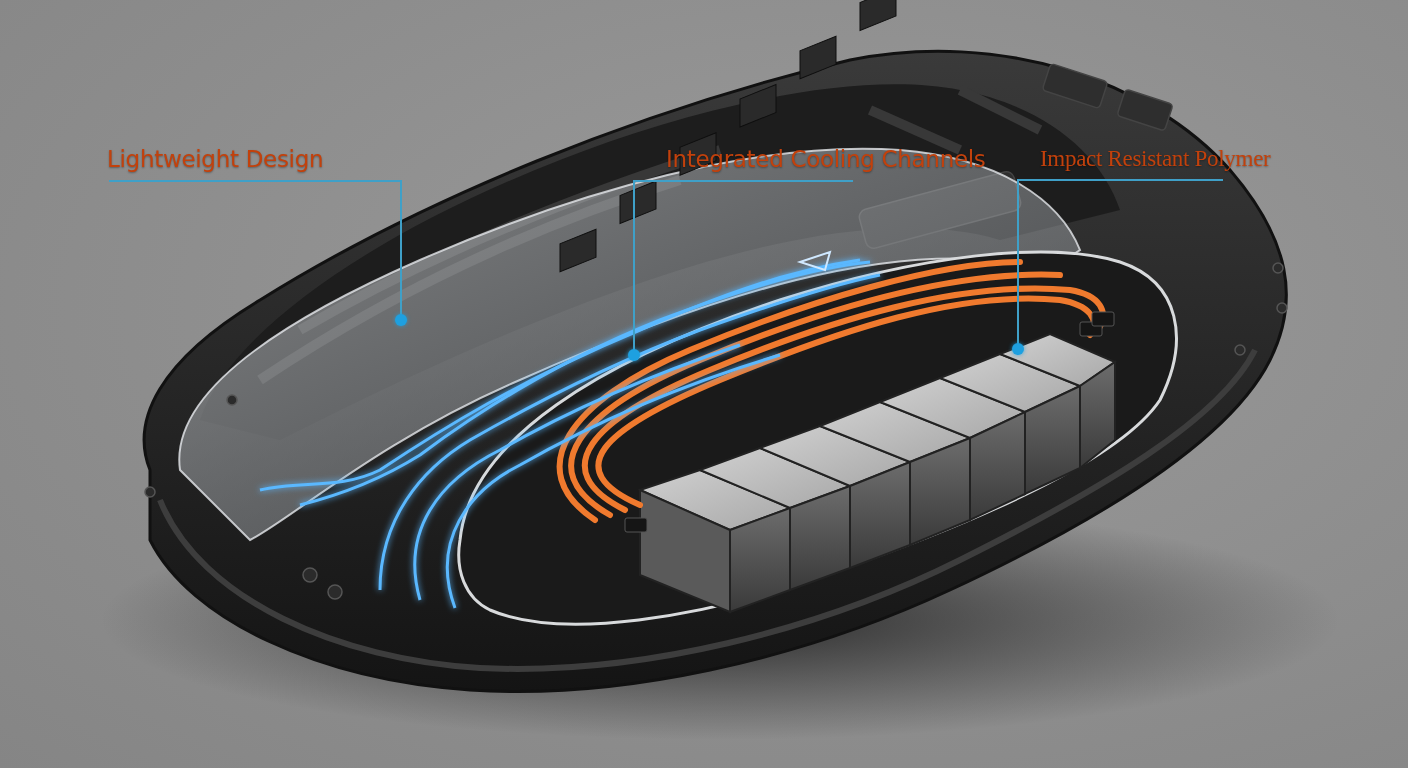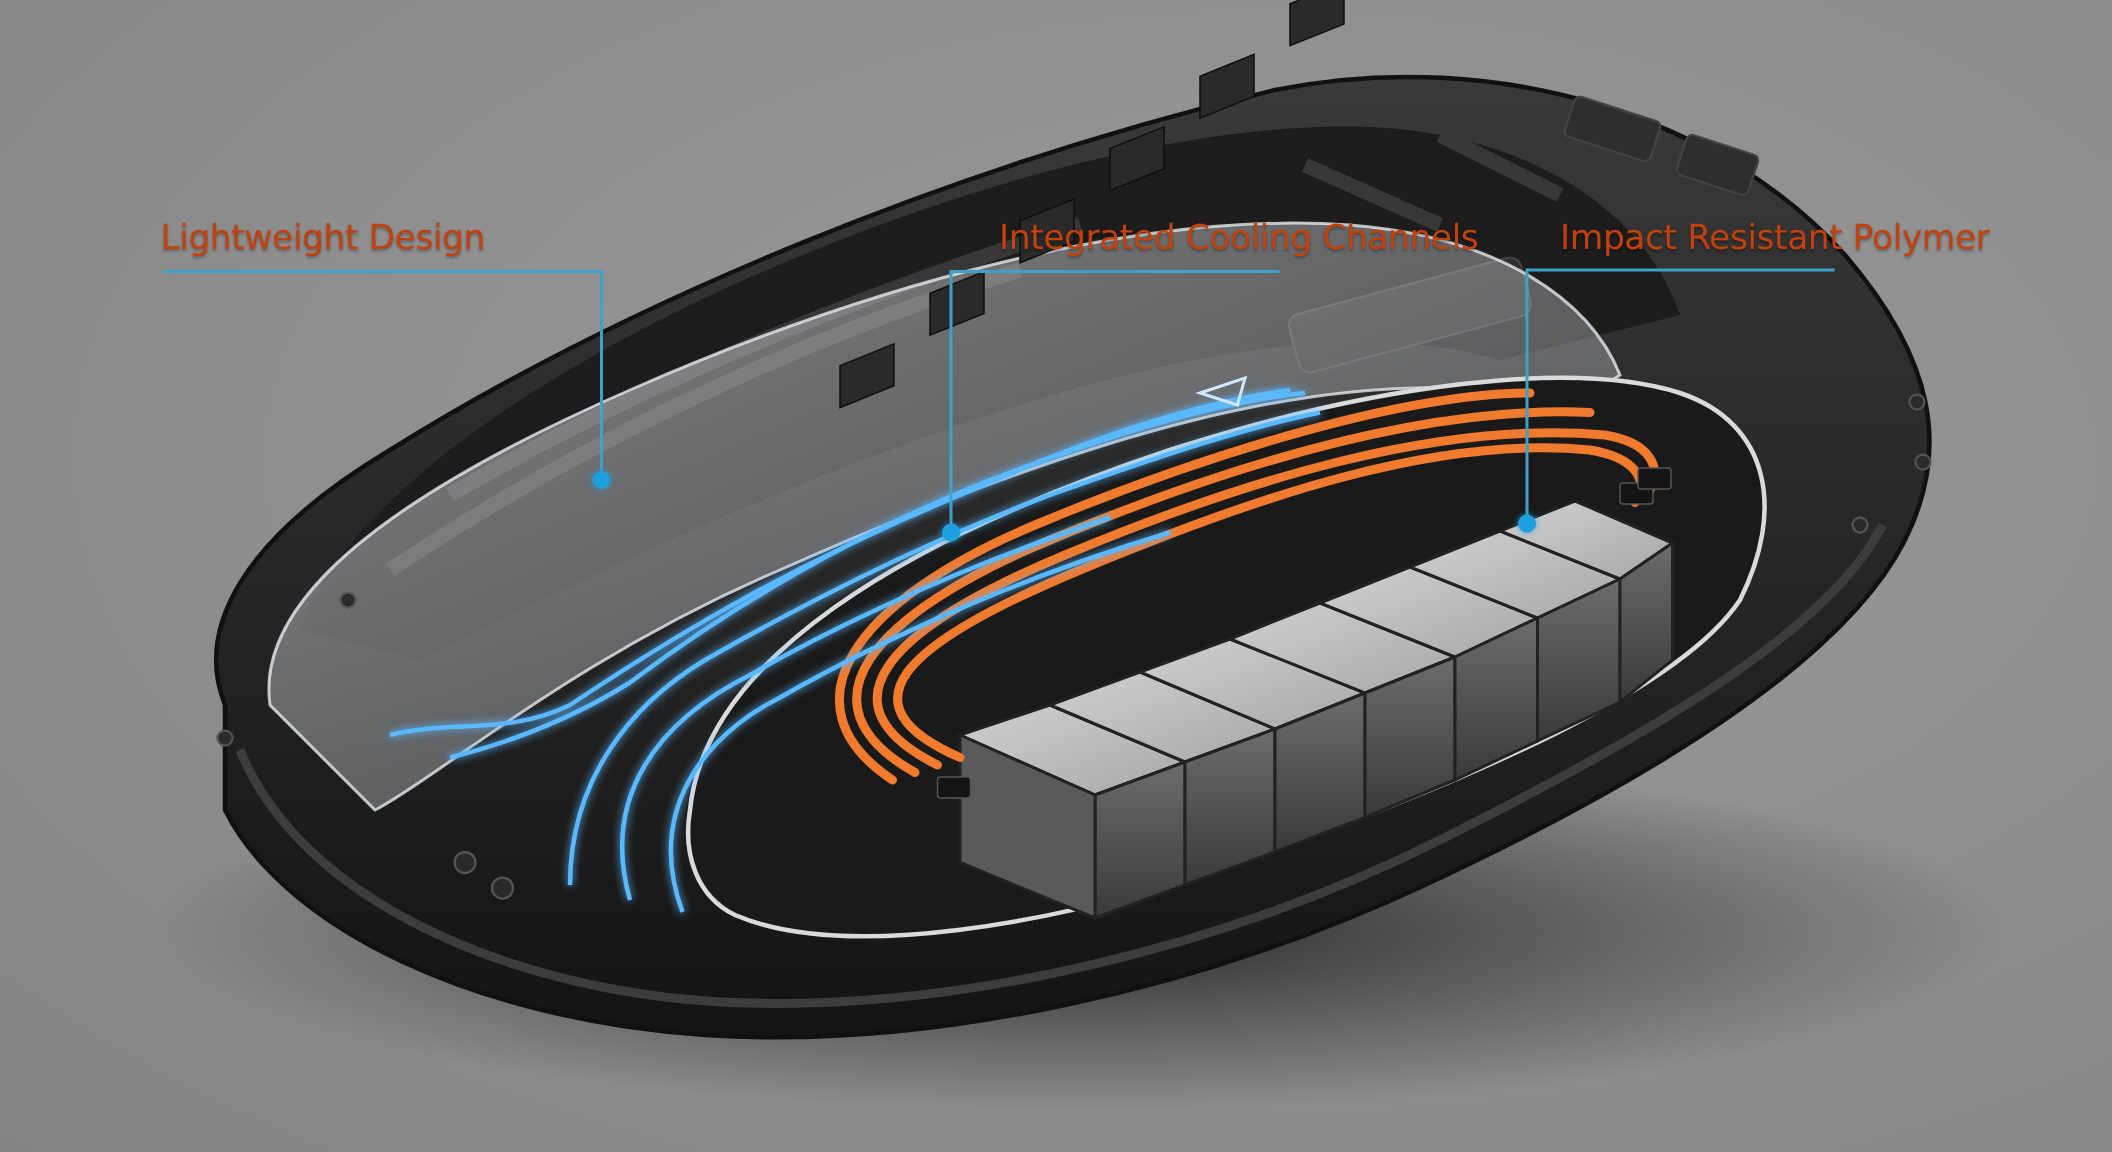--- a/index.html
+++ b/index.html
@@ -158,16 +158,16 @@
 <div class="callout-label" style="left:107px; top:146px;">Lightweight Design</div>
 <div class="leader" style="left:109px; top:180px; width:293px; height:2px;"></div>
 <div class="leader" style="left:400px; top:180px; width:2px; height:140px;"></div>
 <div class="leader-dot" style="left:395px; top:314px;"></div>
 
 <div class="callout-label" style="left:666px; top:146px;">Integrated Cooling Channels</div>
 <div class="leader" style="left:634px; top:180px; width:219px; height:2px;"></div>
 <div class="leader" style="left:633px; top:180px; width:2px; height:175px;"></div>
 <div class="leader-dot" style="left:628px; top:349px;"></div>
 
-<div class="callout-label" style="left:1040px; top:146px;">Impact Resistant Polymer</div>
+<div class="callout-label" style="left:1040px; top:146px;font-family:Liberation Serif, serif;">Impact Resistant Polymer</div>
 <div class="leader" style="left:1018px; top:179px; width:205px; height:2px;"></div>
 <div class="leader" style="left:1017px; top:179px; width:2px; height:170px;"></div>
 <div class="leader-dot" style="left:1012px; top:343px;"></div>
 
 </body></html>

